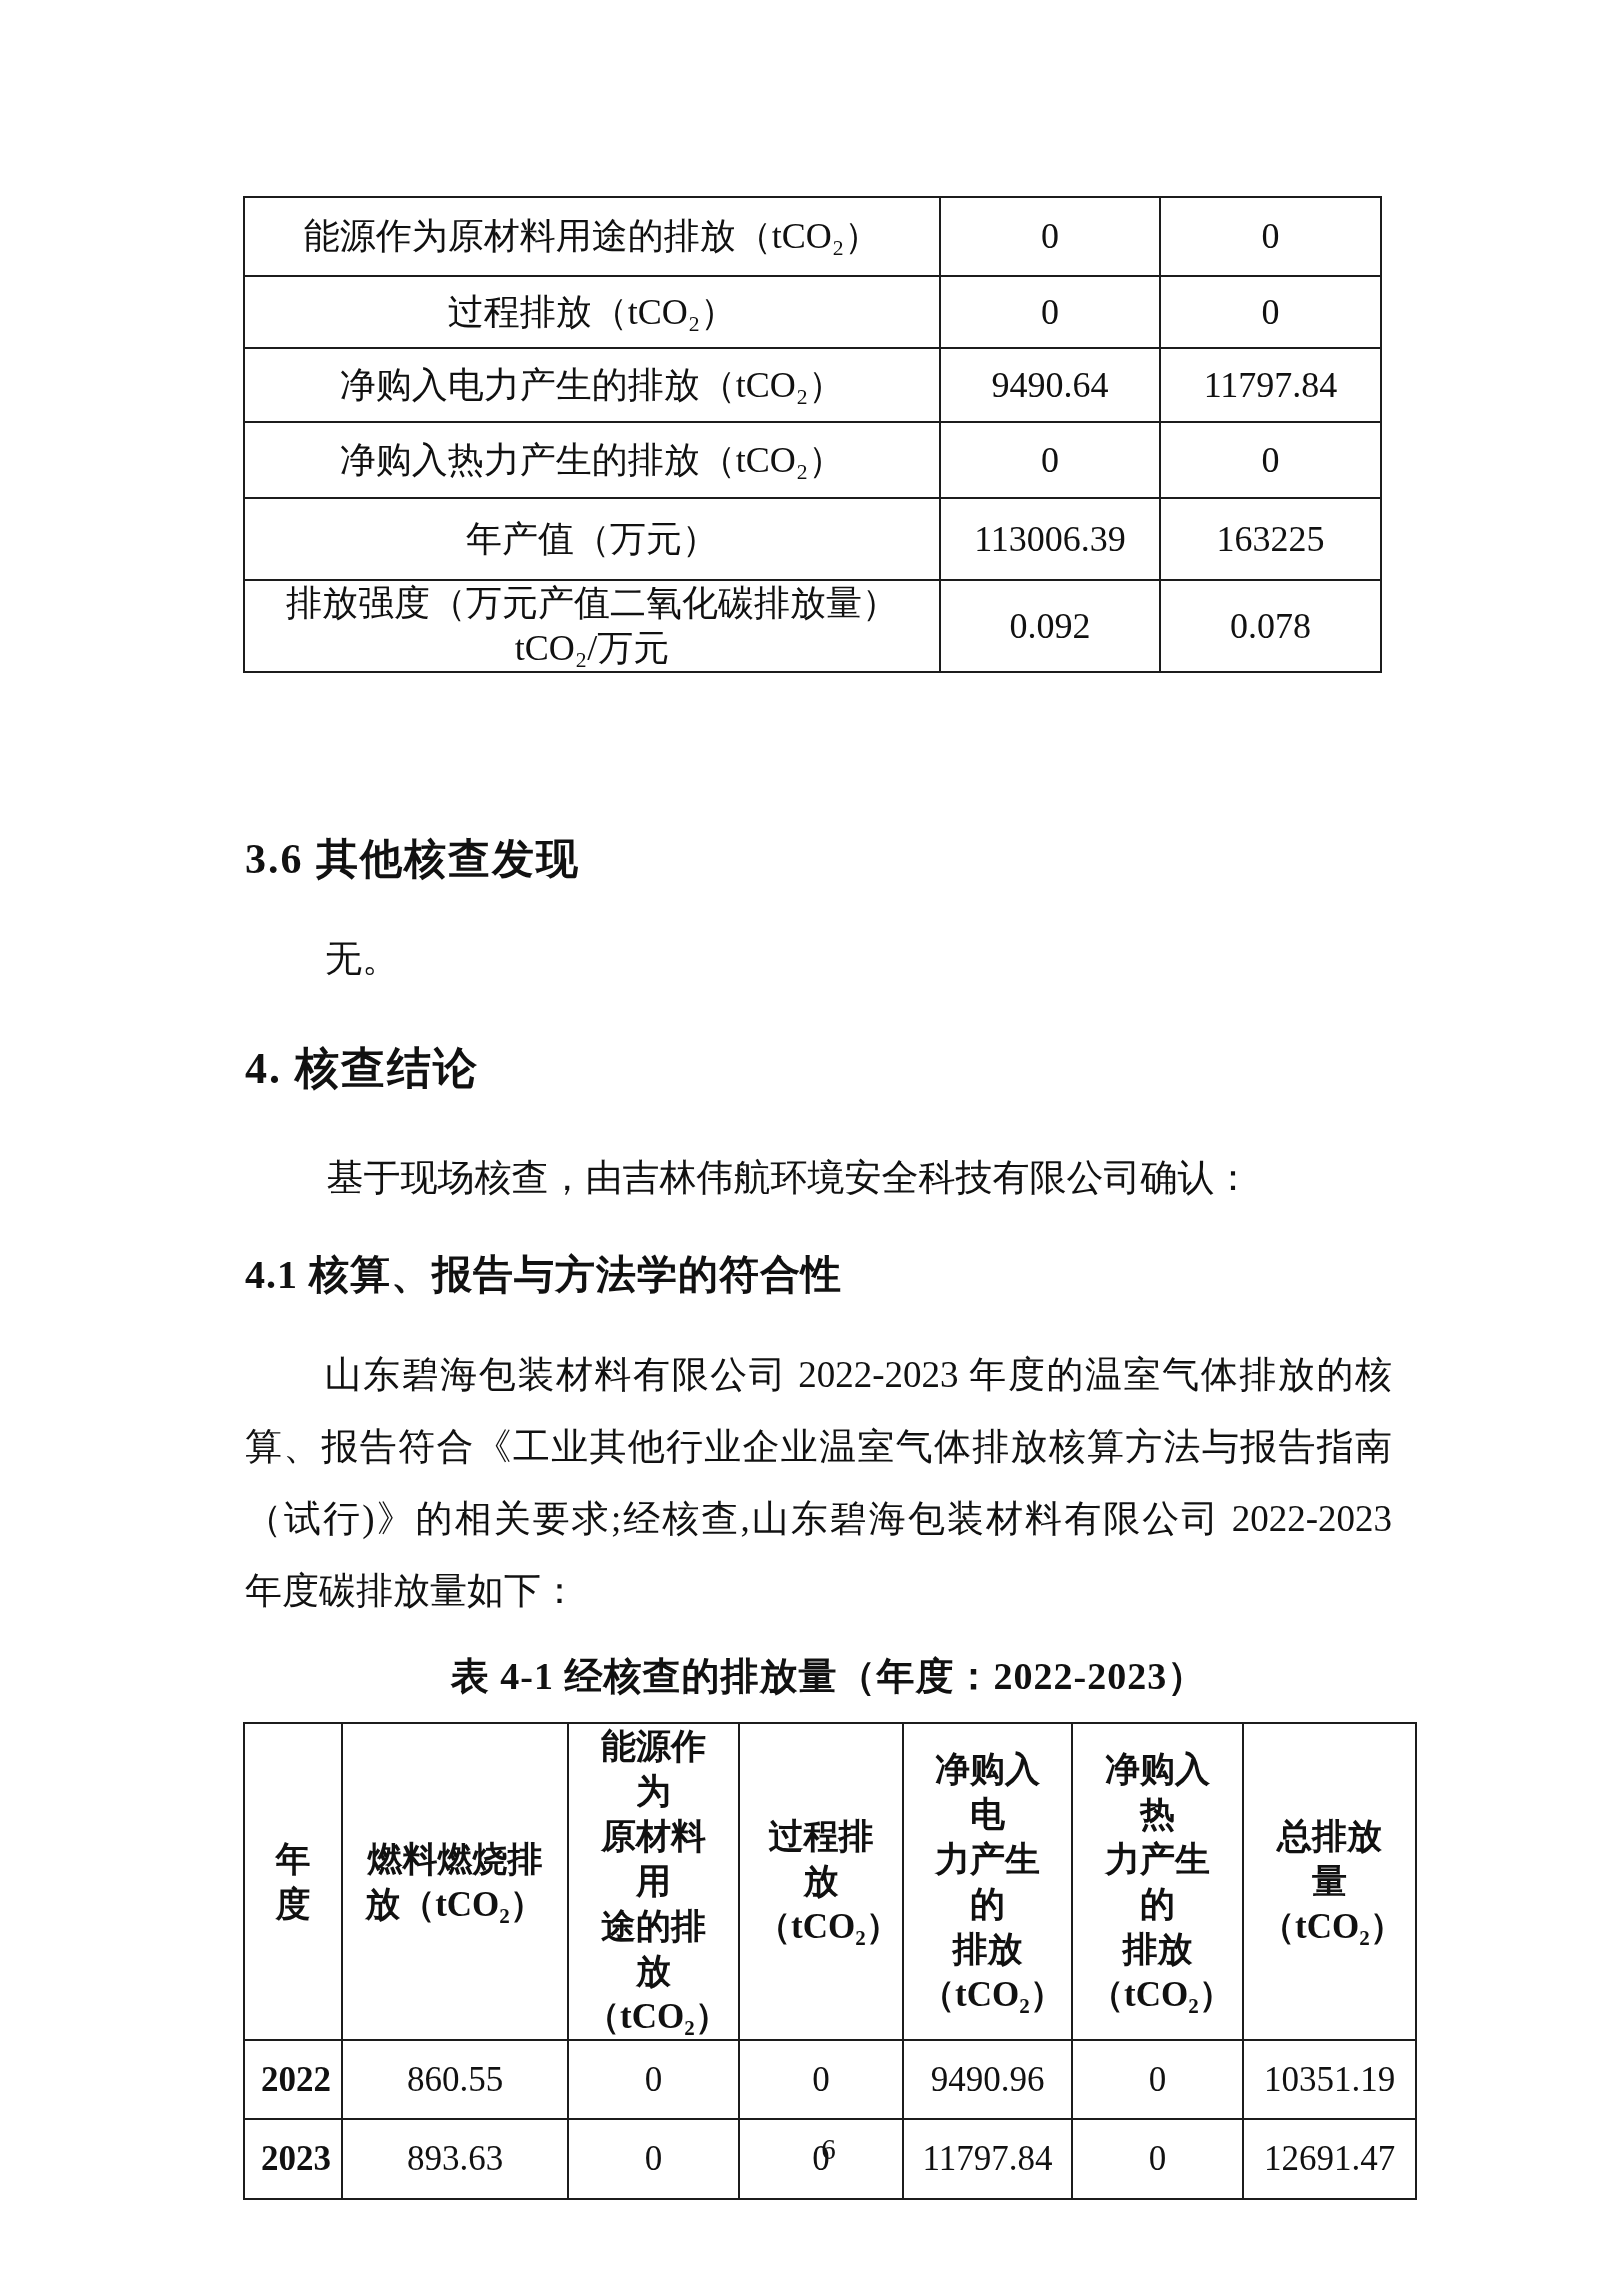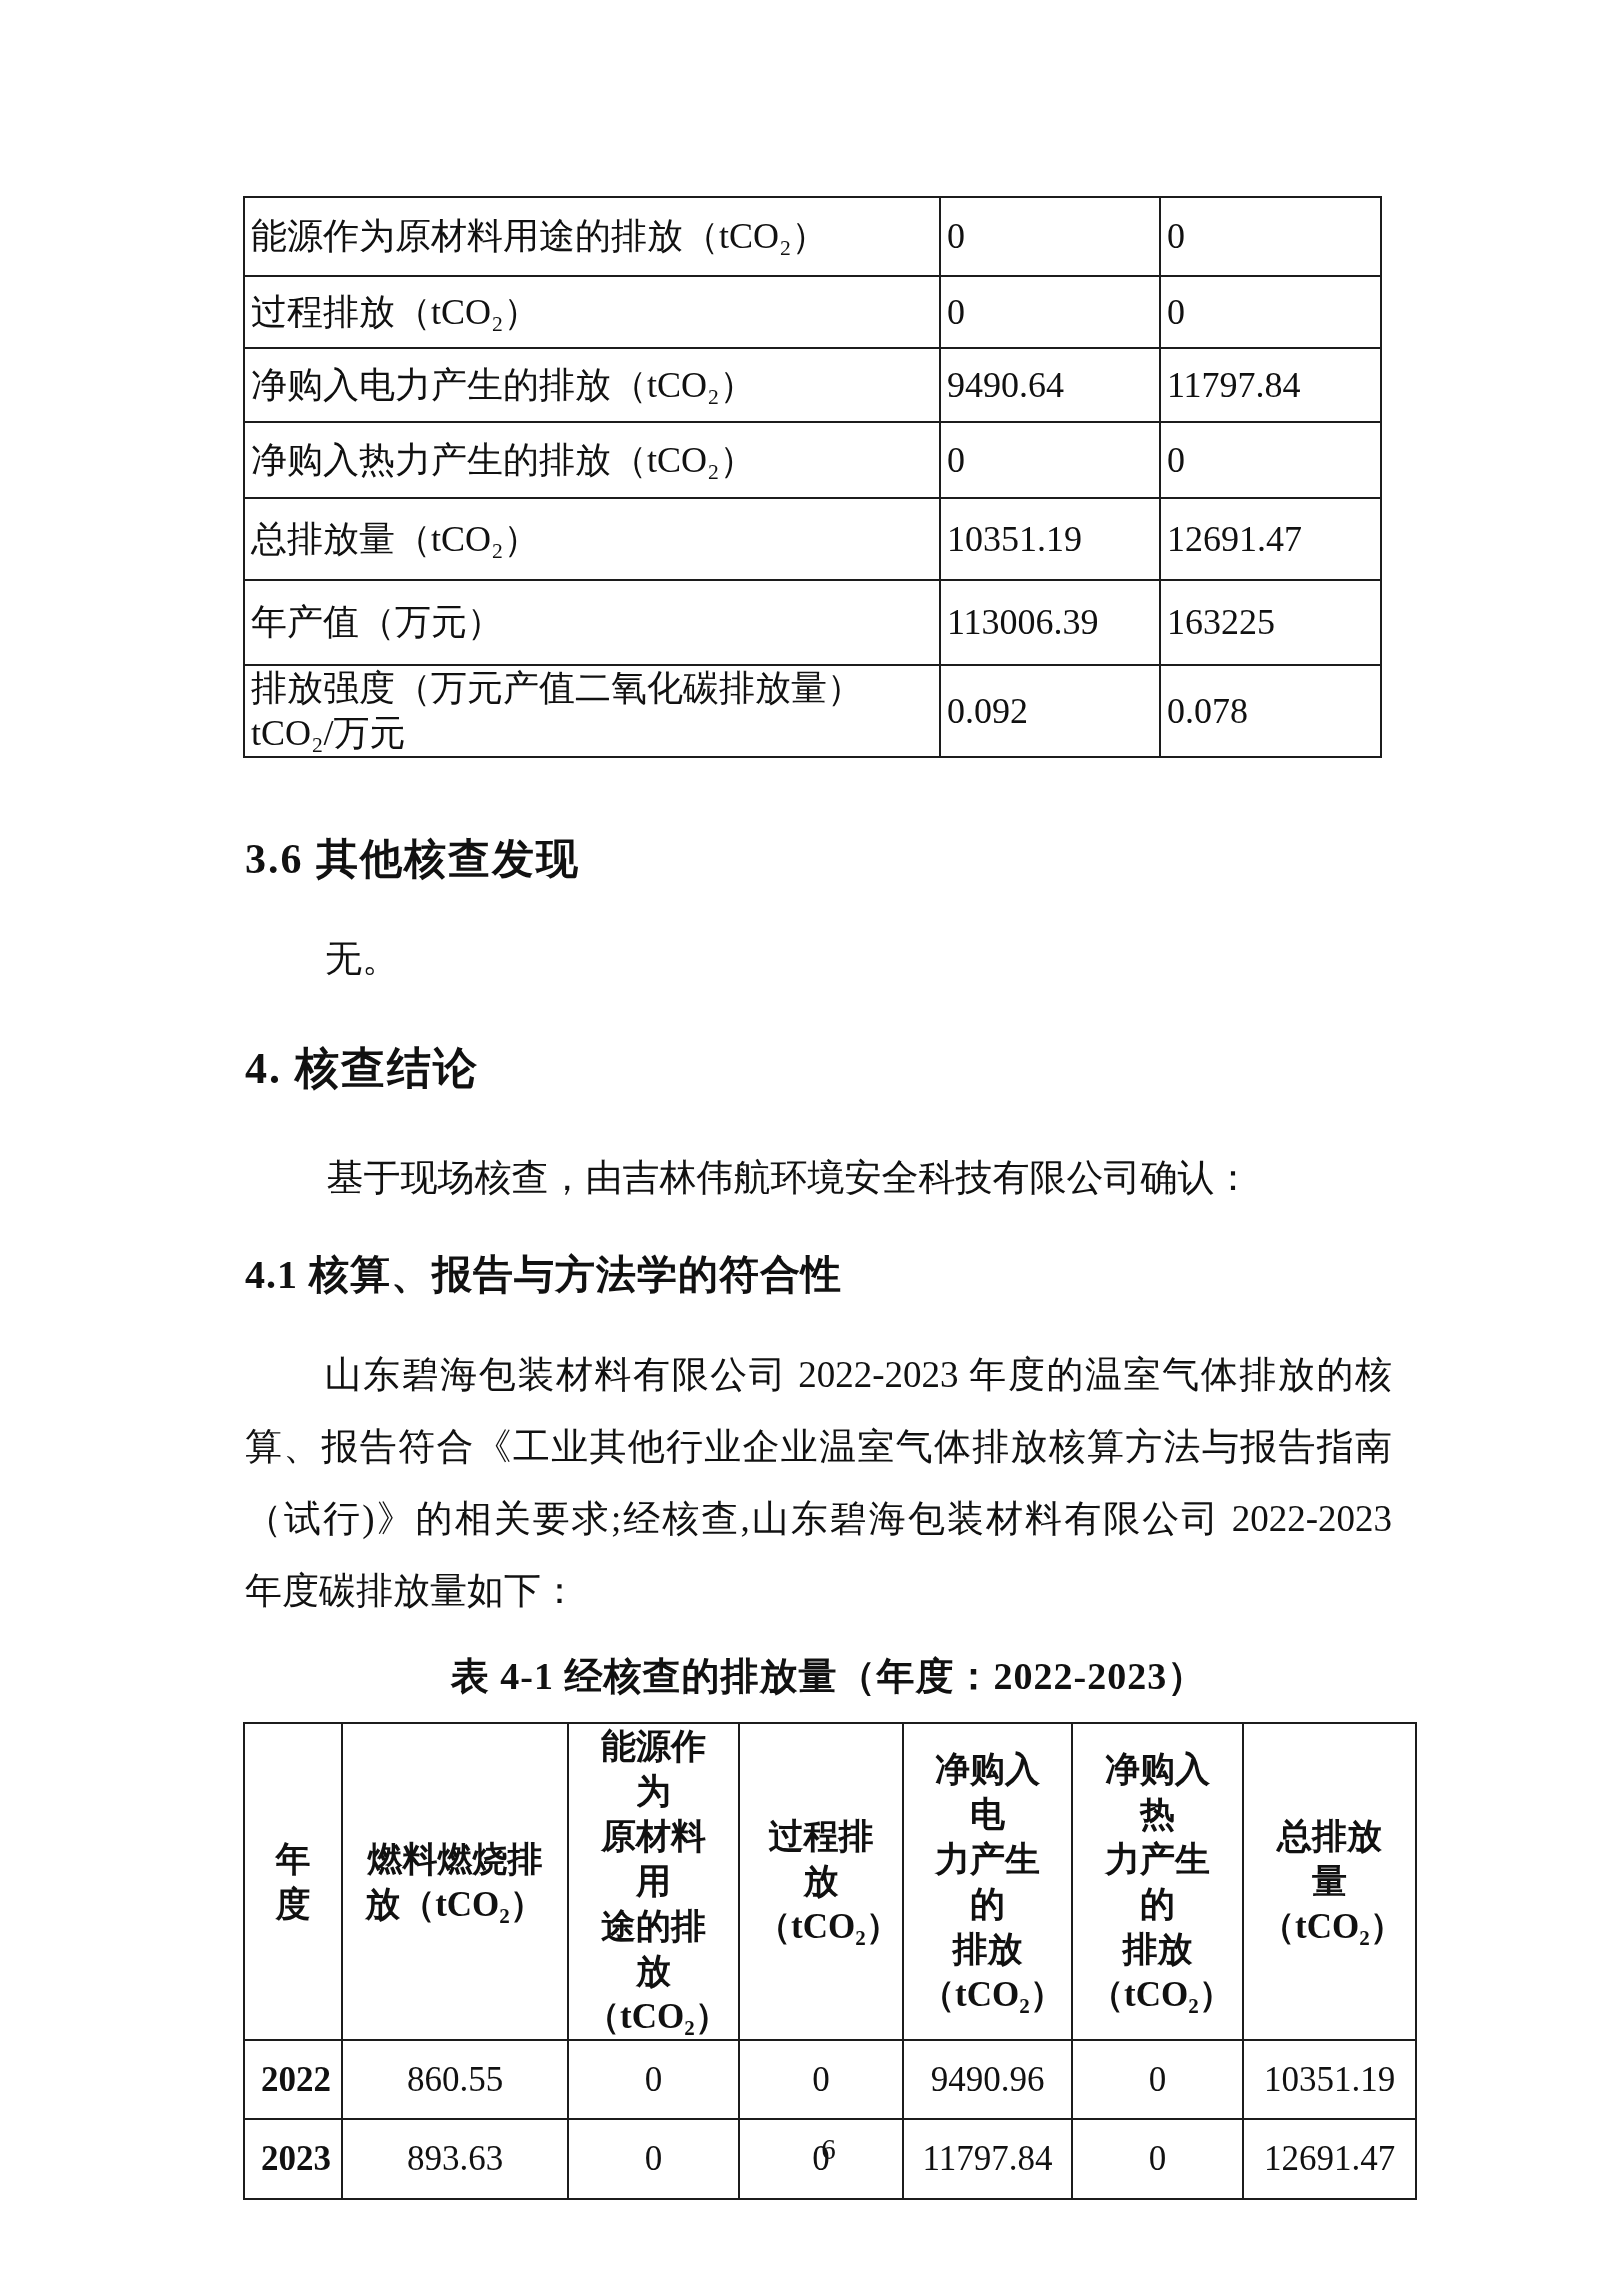--- a/index.html
+++ b/index.html
@@ -11,21 +11,21 @@
     color:#111;
     overflow:hidden;
   }
   
   table{border-collapse:collapse;table-layout:fixed;}
   .t1{
     position:absolute;left:243px;top:196px;width:1136px;
   }
   .t1 td{
     border:2px solid #1c1c1c;
-    vertical-align:middle;
+    text-align:center;vertical-align:middle;
     font-size:36px;line-height:45px;
     white-space:pre-line;
     padding:0 5.9px;
     font-family:Liberation Serif, serif;
   }
   .t1 tr:nth-child(1) td{height:77px;}
   .t1 tr:nth-child(2) td{height:70px;}
   .t1 tr:nth-child(3) td{height:72px;}
   .t1 tr:nth-child(4) td{height:74px;}
   .t1 tr:nth-child(5) td{height:80px;}
@@ -83,25 +83,20 @@
       </tr>
       <tr>
         <td>净购入电力产生的排放（tCO₂）</td>
         <td>9490.64</td>
         <td>11797.84</td>
       </tr>
       <tr>
         <td>净购入热力产生的排放（tCO₂）</td>
         <td>0</td>
         <td>0</td>
-      </tr>
-      <tr>
-        <td>总排放量（tCO₂）</td>
-        <td>10351.19</td>
-        <td>12691.47</td>
       </tr>
       <tr>
         <td>年产值（万元）</td>
         <td>113006.39</td>
         <td>163225</td>
       </tr>
       <tr>
         <td>排放强度（万元产值二氧化碳排放量）
 tCO₂/万元</td>
         <td>0.092</td>

